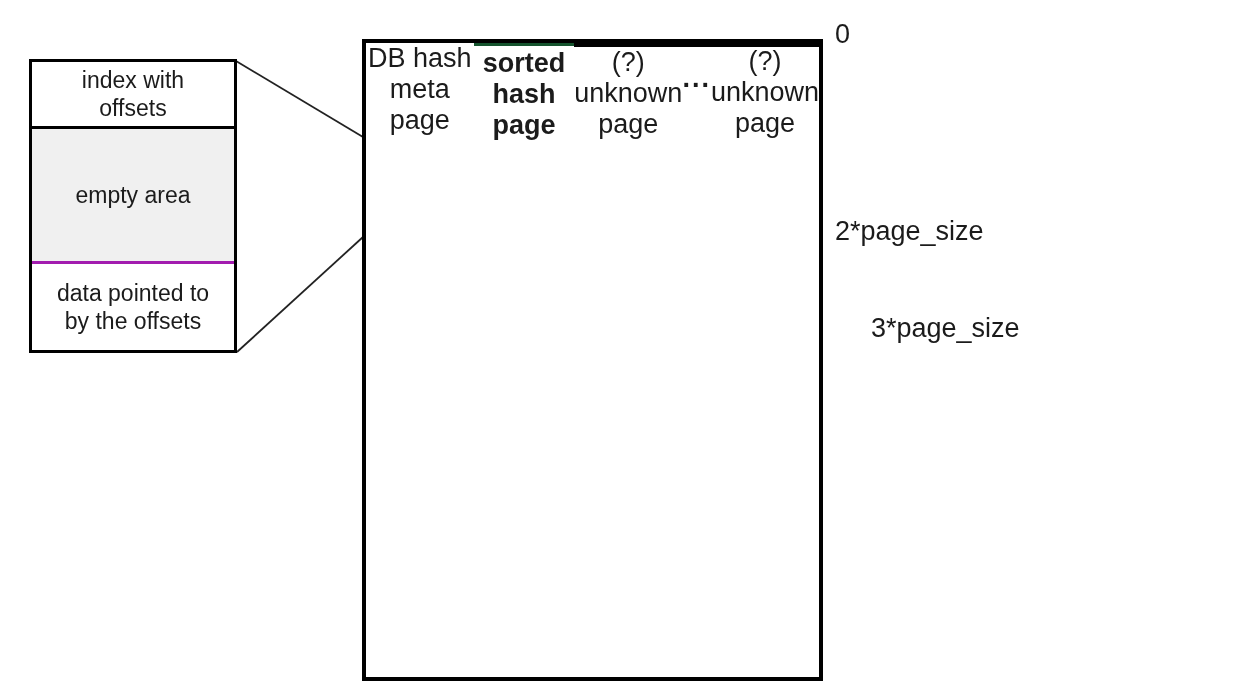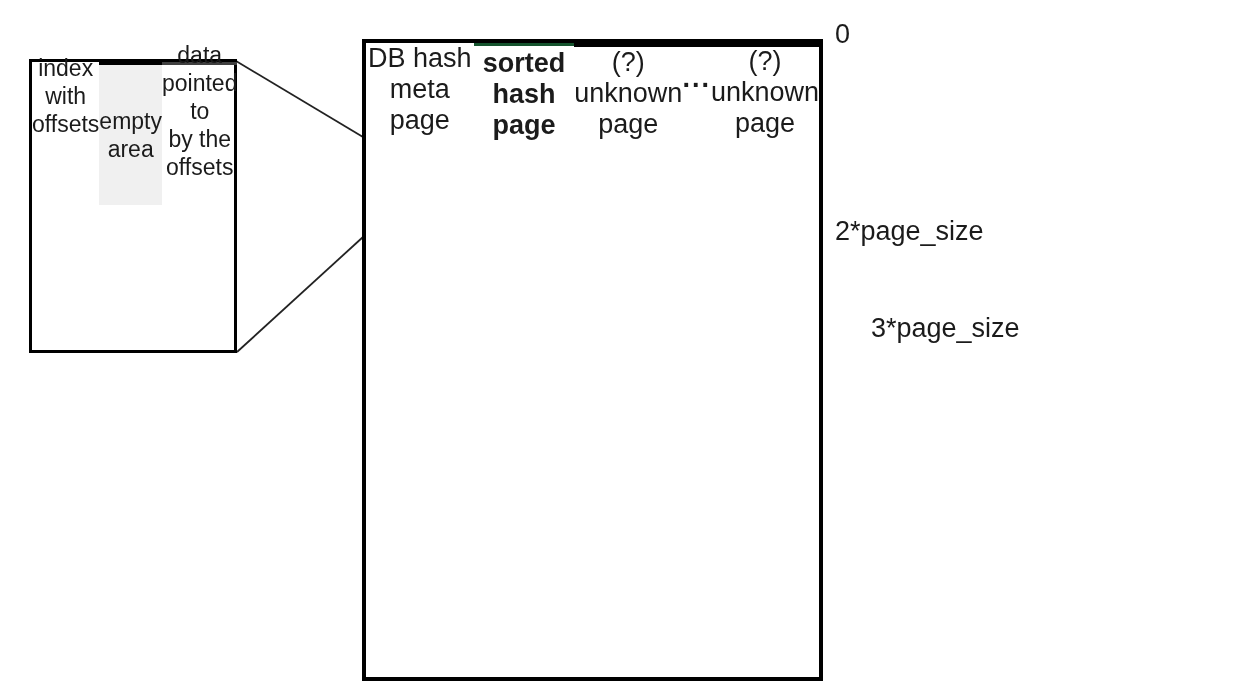--- a/index.html
+++ b/index.html
@@ -23,34 +23,35 @@
 
   
   .detail-box {
     position: absolute;
     left: 29px; top: 59px;
     width: 208px; height: 294px;
     border: 3px solid #000;
     box-sizing: border-box;
     background: #fff;
     display: flex;
+    flex-direction: column;
   }
   .detail-row {
     box-sizing: border-box;
     display: flex;
     align-items: center;
     justify-content: center;
     text-align: center;
     font-size: 23px;
     line-height: 1.22;
     white-space: pre-line;
   }
   .detail-row-a { height: 68px; }
   .detail-row-b { height: 143px; border-top: 3px solid #000; background: var(--empty-fill, #f0f0f0); }
-  .detail-row-c { height: 95px;  border-top: 3px solid #404040; }
+  .detail-row-c { height: 95px;  border-top: 3px solid #a21caf; }
 
   
   .layout-box {
     position: absolute;
     left: 362px; top: 39px;
     width: 461px; height: 642px;
     border: 4px solid #000;
     box-sizing: border-box;
     background: #fff;
     display: flex;

